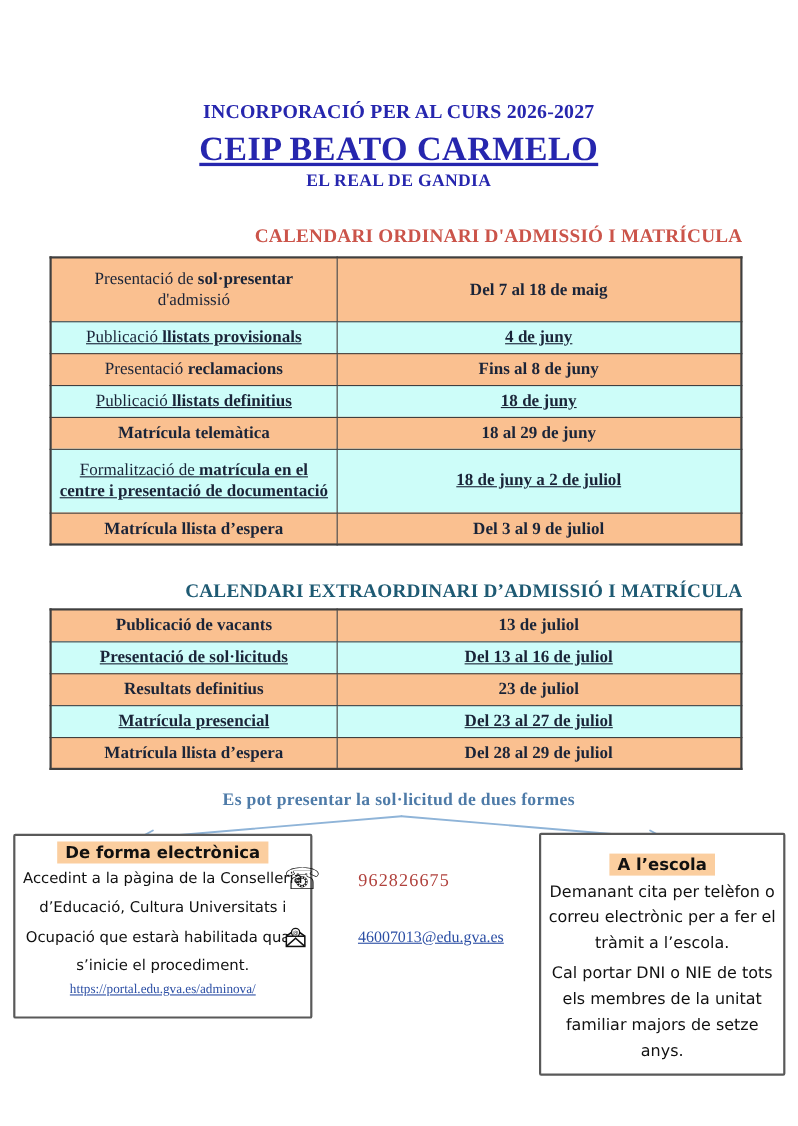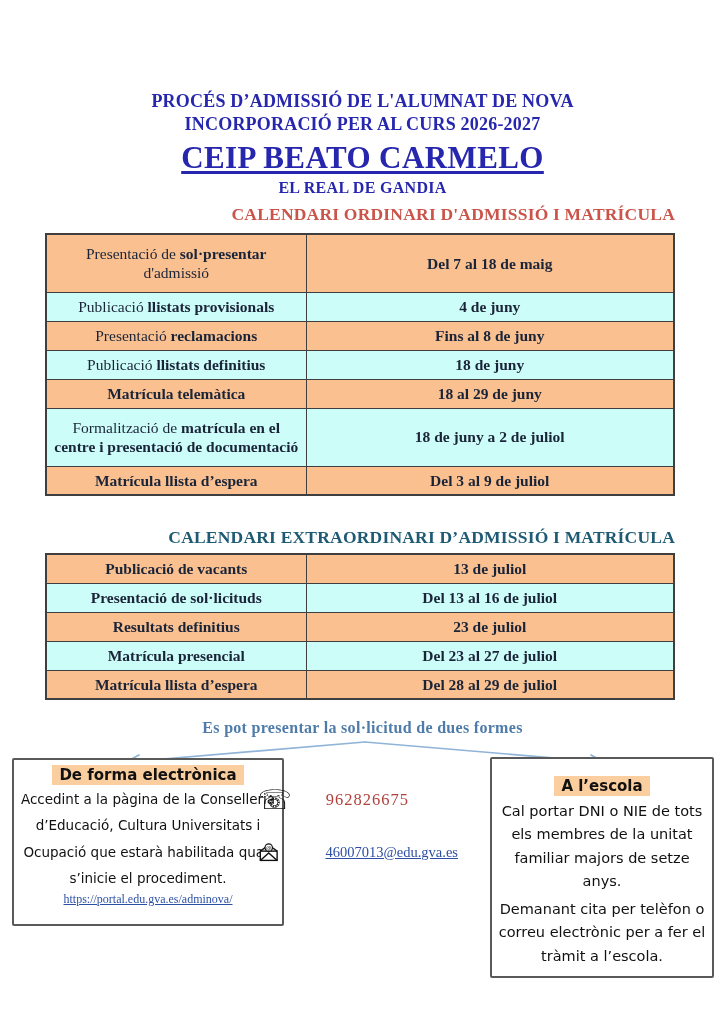--- a/index.html
+++ b/index.html
@@ -29,21 +29,21 @@
   
   table.cal{border-collapse:collapse;table-layout:fixed;width:630px;
             border:2px solid #3f3f3f;position:absolute;left:45px;}
   #table1{top:233px;}
   #table2{top:553px;}
   table.cal td{border:1.5px solid #3f3f3f;text-align:center;vertical-align:middle;
                font-size:15.5px;line-height:1.25;padding:4px 6px;height:29px;}
   table.cal td.label-cell{width:260px;}
   table.cal td.date-cell{font-weight:bold;}
   tr.row-orange td{background:var(--cell_orange);}
-  tr.row-cyan td{background:var(--cell_cyan);}
+  tr.row-cyan td{background:var(--cell_cyan);text-decoration:underline;}
   #table1 tr:nth-child(1) td,#table1 tr:nth-child(6) td{padding-top:9px;padding-bottom:9px;}
 
   
   #two-ways-heading{position:absolute;top:719px;left:0;width:725px;text-align:center;
                     color:var(--heading_steel_blue);font-weight:bold;font-size:16px;letter-spacing:.3px;}
   #arrows{position:absolute;top:739px;left:90px;width:545px;height:32px;}
 
   
   .way-box{position:absolute;background:#fff;border:2px solid #595959;border-radius:2px;
            text-align:center;font-family:"DejaVu Sans", sans-serif;color:#111;}
@@ -63,21 +63,20 @@
   .phone-number{color:var(--phone_red);font-size:16.5px;letter-spacing:1px;}
   .email-row{display:flex;align-items:center;gap:9px;margin-top:23px;}
   .email-link{font-size:14.5px;color:var(--link_blue);text-decoration:underline;cursor:pointer;margin-left:37px;}
 </style>
 </head>
 <body>
 
 <div class="page">
 
   <div class="header">
-    <div class="header-line">PROCÉS D’ADMISSIÓ DE L'ALUMNAT DE NOVA</div>
     <div class="header-line">INCORPORACIÓ PER AL CURS 2026-2027</div>
     <div class="school">CEIP BEATO CARMELO</div>
     <div class="town">EL REAL DE GANDIA</div>
   </div>
 
   <div class="sec-title" id="sec1-title">CALENDARI ORDINARI D'ADMISSIÓ I MATRÍCULA</div>
   <table class="cal" id="table1">
       <tbody id="table1-body">
         <tr class="row-orange">
           <td class="label-cell"><span>Presentació de </span><b>sol·presentar</b><span> d'admissió</span></td>
@@ -164,17 +163,17 @@
         <path d="M4 31 L18.5 18 L33 31" fill="none" stroke="#111" stroke-width="2.4"></path>
         <circle cx="18.5" cy="9" r="6.4" fill="#ffffff" stroke="#111" stroke-width="2"></circle>
         <text x="18.5" y="12.4" text-anchor="middle" font-size="9.5" font-family="DejaVu Sans, sans-serif" fill="#111">@</text>
       </svg>
       <a class="email-link">46007013@edu.gva.es</a>
     </div>
   </div>
 
   <div class="way-box" id="right-box">
     <span class="way-title">A l’escola</span>
+    <div class="way-body">Demanant cita  per telèfon o correu electrònic per a fer el tràmit a l’escola.</div>
     <div class="way-body">Cal portar  DNI o NIE de tots els membres de la unitat familiar majors de setze anys.</div>
-    <div class="way-body">Demanant cita  per telèfon o correu electrònic per a fer el tràmit a l’escola.</div>
   </div>
 
 </div>
 
 </body></html>

